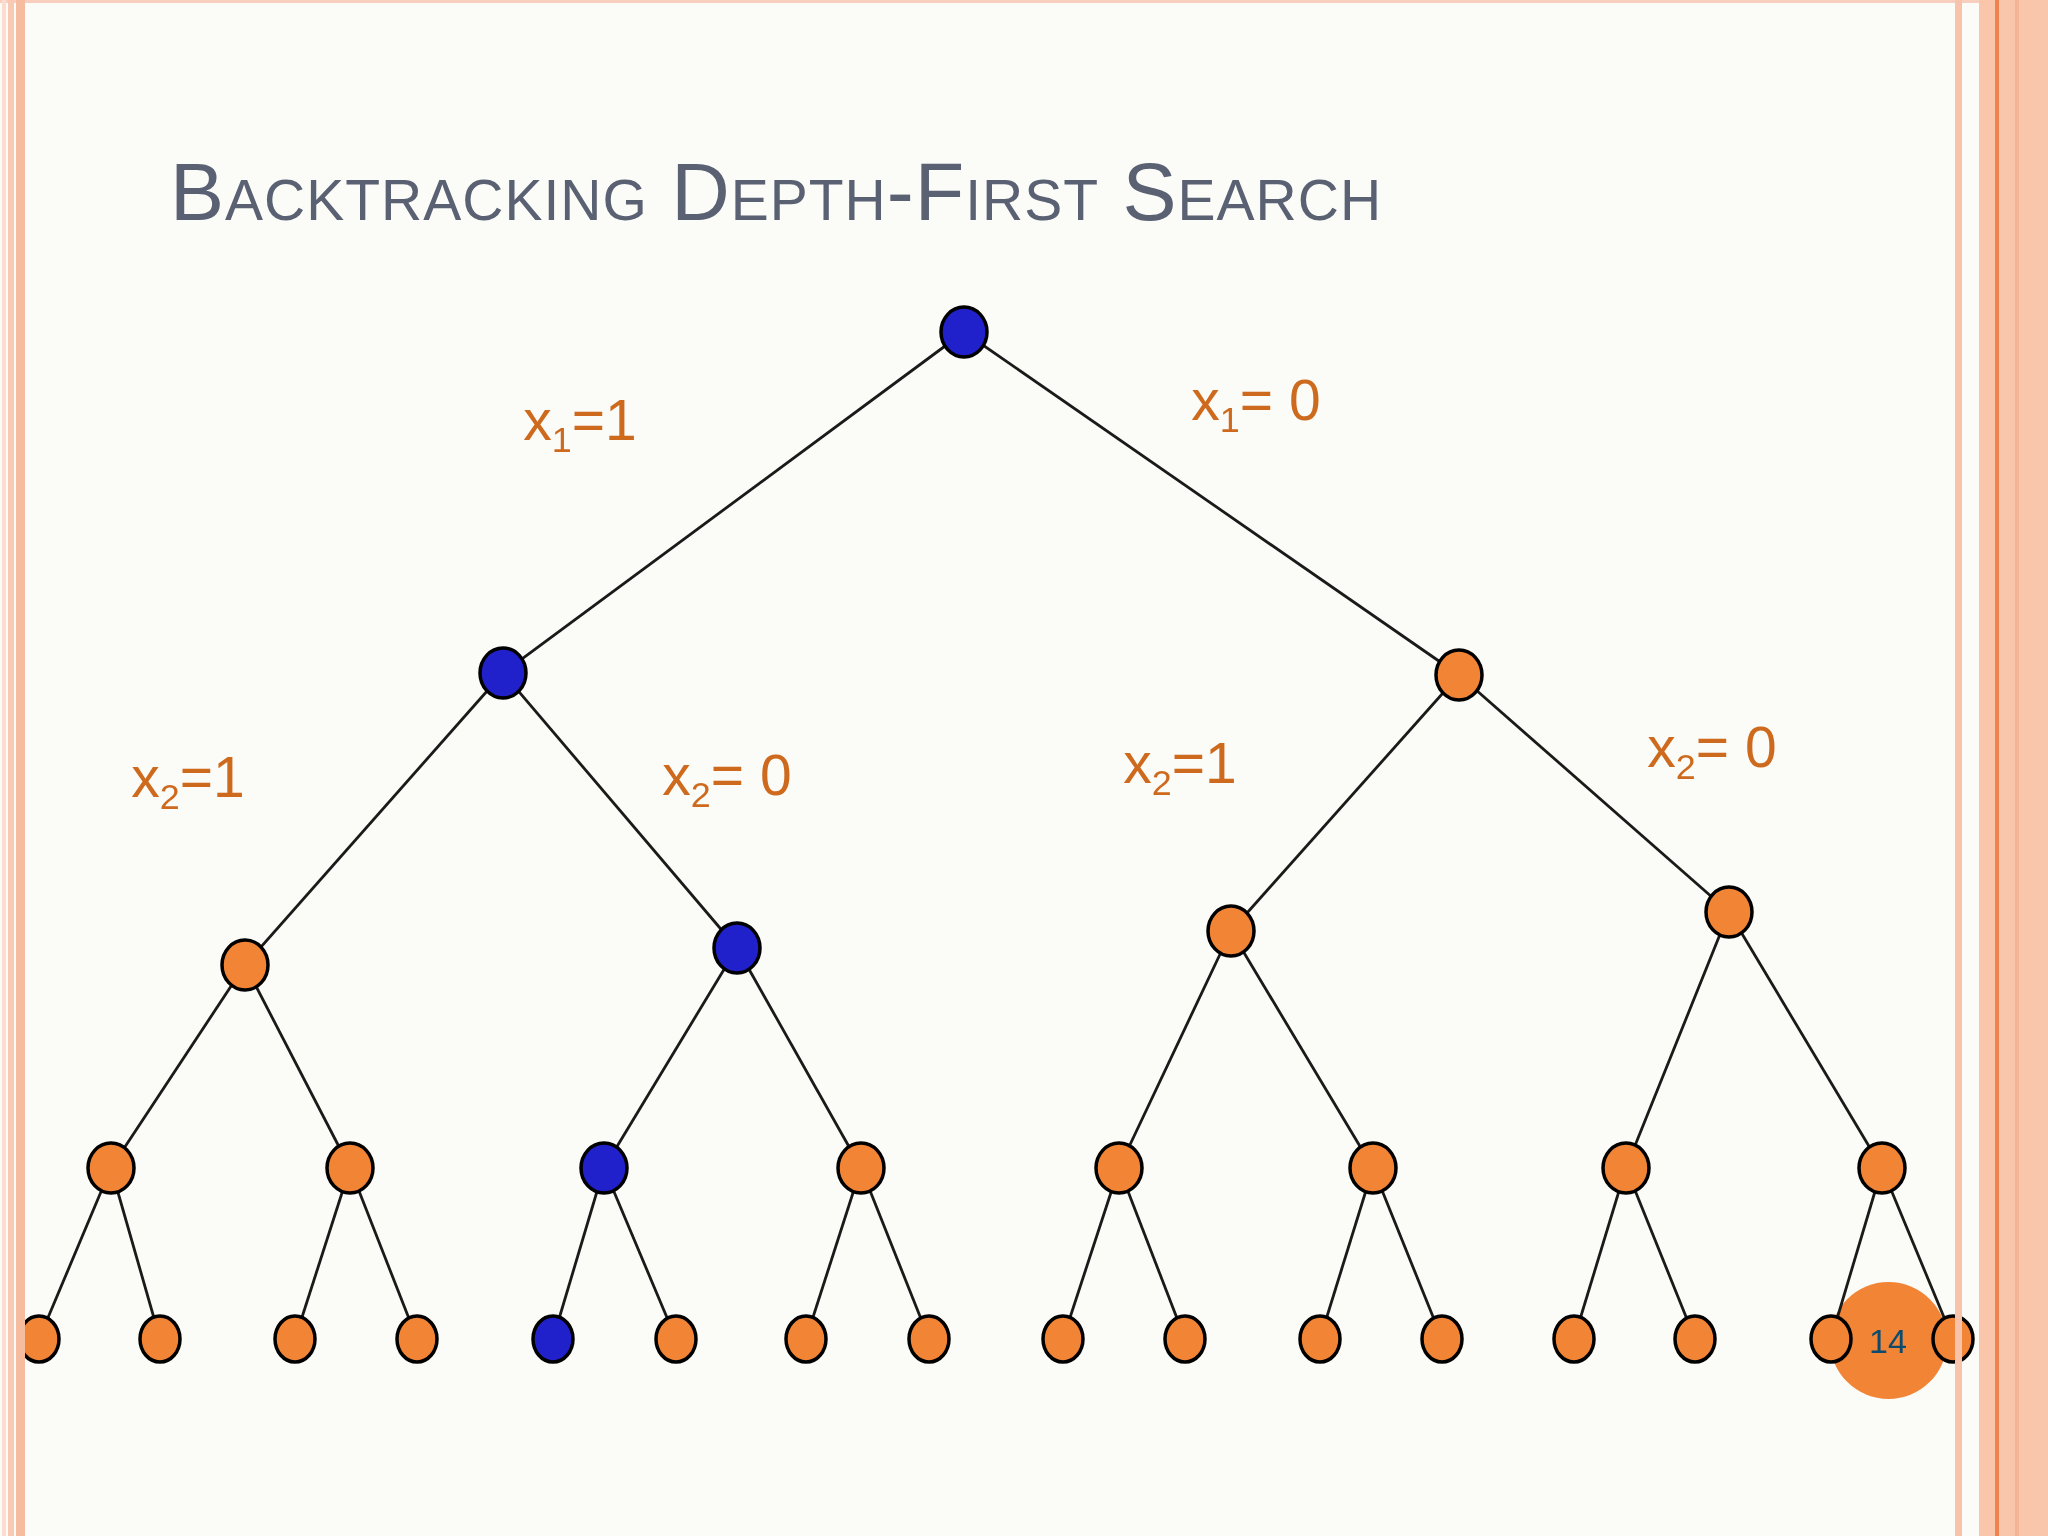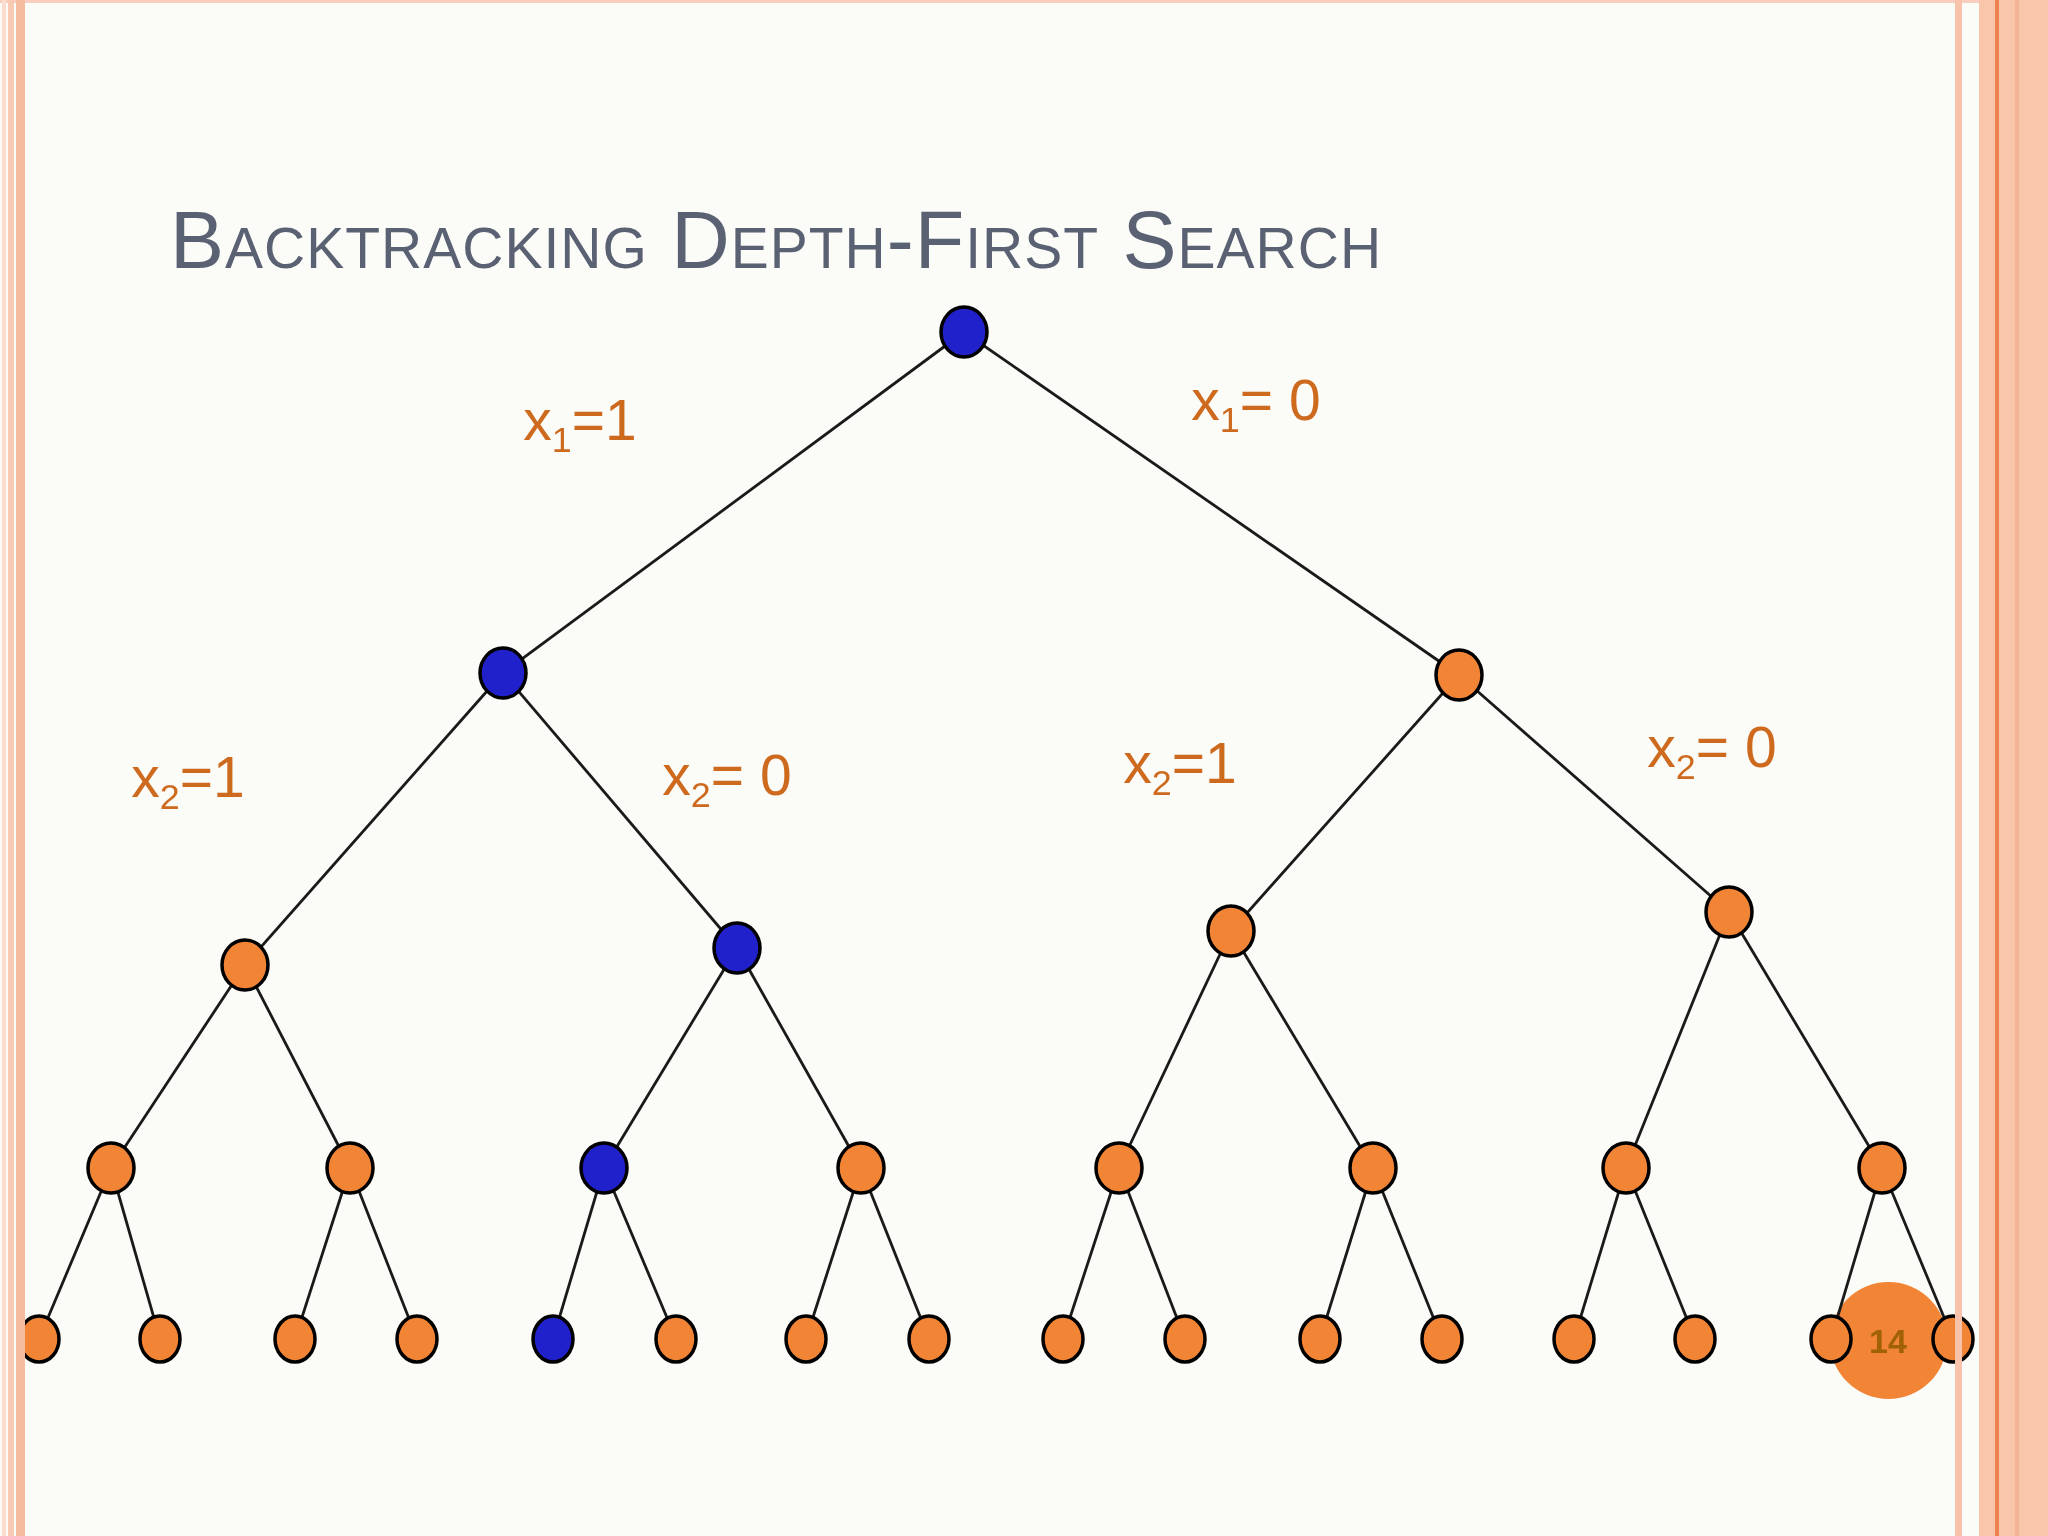--- a/index.html
+++ b/index.html
@@ -13,21 +13,20 @@
   .stripe{position:absolute;top:0;bottom:0;}
   .hline{position:absolute;left:0;right:0;}
   .title{
     position:absolute;
     left:170px;top:146px;
     font-size:81px;
     font-variant:small-caps;
     letter-spacing:1px;
     color:#5A6173;
     white-space:nowrap;
-    margin-top:48px;
   }
   .tree-svg{position:absolute;left:0;top:0;z-index:1;}
   .edge-label{
     position:absolute;
     transform:translate(-50%,-50%);
     font-size:57px;
     color:#CE6A1E;
     white-space:nowrap;
     z-index:2;
   }
@@ -40,23 +39,23 @@
     left:1830px;top:1282px;
     width:117px;height:117px;
     border-radius:50%;
     background:#F18435;
     z-index:0;
   }
   .page-number{
     position:absolute;
     left:1888px;top:1341px;
     transform:translate(-50%,-50%);
-    color:#a16207;
+    color:#0c4a6e;
     font-size:34px;
-    font-weight:bold;
+    font-weight:normal;
     z-index:2;
   }
 </style>
 </head>
 <body>
 
 <div class="page-badge"></div>
 
 <svg class="tree-svg" width="2048" height="1536" viewBox="0 0 2048 1536">
     <line x1="964" y1="332" x2="503" y2="673" stroke="#1A1A1A" stroke-width="2.8"></line>

